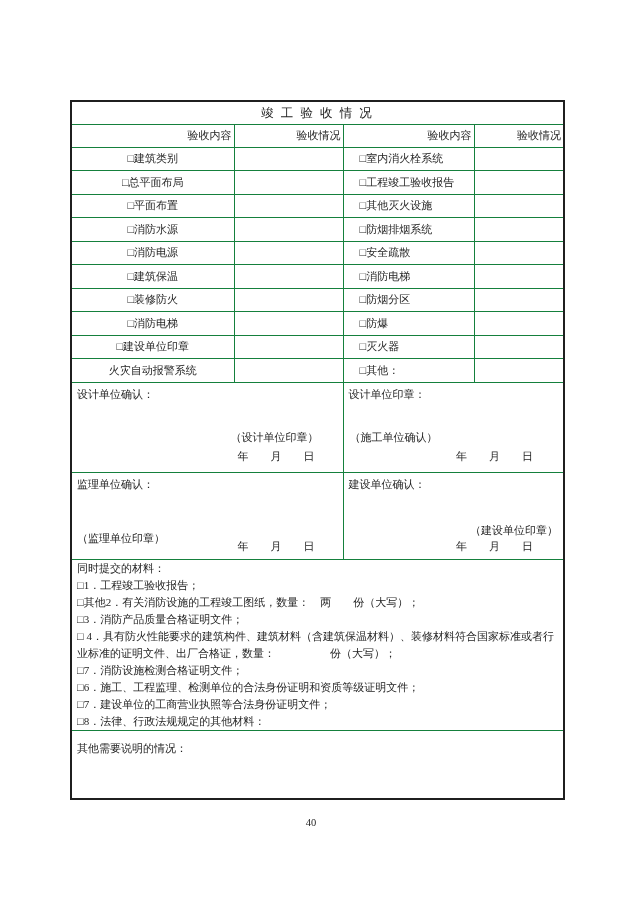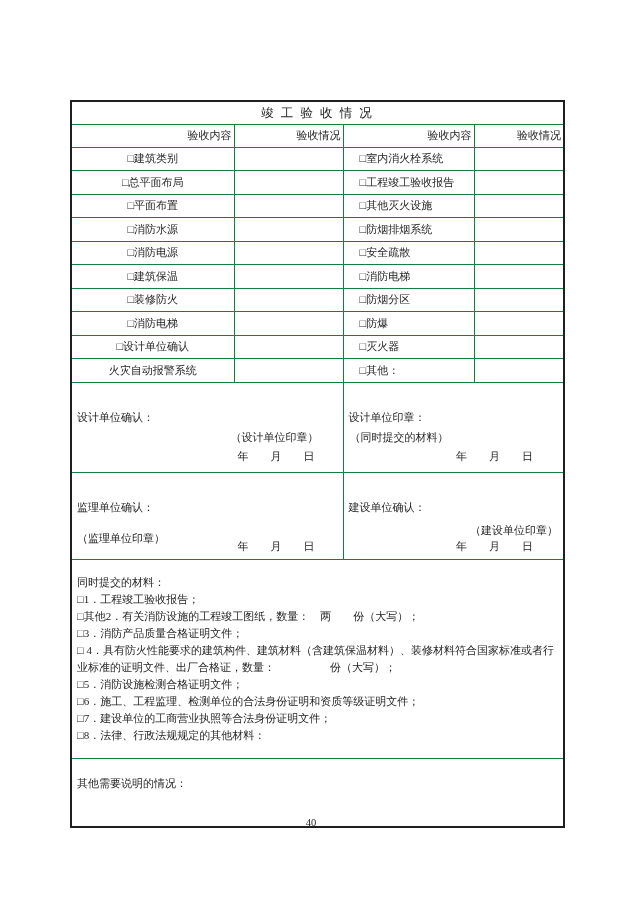--- a/index.html
+++ b/index.html
@@ -36,40 +36,40 @@
     padding-top: 1px;
   }
   td.head { text-align: right; }
   td.item-c { text-align: center; white-space: nowrap; }
   td.item-l { text-align: left; padding-left: 16px; white-space: nowrap; }
   td.fill { }
 
   td.sig { position: relative; vertical-align: top; }
   tr.r-sig1 { height: 90px; }
   tr.r-sig2 { height: 87px; }
-  .sig .lbl   { position: absolute; top: 4px; left: 5px; white-space: nowrap; margin-top: 23px; }
+  .sig .lbl   { position: absolute; top: 4px; left: 5px; white-space: nowrap; }
   .sig .stamp { position: absolute; white-space: nowrap; }
   .sig .date  { position: absolute; white-space: nowrap; }
 
   #sig-design .stamp       { right: 24px; bottom: 27px; }
   #sig-design .date        { right: 28px; bottom: 8px; }
   #sig-construction .stamp { left: 6px;   bottom: 27px; }
   #sig-construction .date  { right: 30px; bottom: 8px; }
   #sig-supervision .stamp  { left: 5px;   bottom: 13px; }
   #sig-supervision .date   { right: 28px; bottom: 5px; }
   #sig-builder .stamp      { right: 5px;  bottom: 21px; }
   #sig-builder .date       { right: 30px; bottom: 5px; }
 
   tr.r-materials { height: 171px; }
-  td.materials { vertical-align: top; padding: 14px 5px; line-height: 17px; }
+  td.materials { vertical-align: top; padding: 0 5px; line-height: 17px; }
   .mat-line { white-space: normal; }
   .cb { display: inline; }
 
   tr.r-notes { height: 69px; }
-  td.notes { vertical-align: top; padding: 17px 5px; }
+  td.notes { vertical-align: top; padding: 10px 5px; }
 
   .pageno {
     position: absolute; left: 0; top: 817px;
     width: 622px; text-align: center;
     font-size: 10.5px;
   }
 </style>
 </head>
 <body>
 
@@ -145,42 +145,42 @@
     </tr>
 
     <tr class="r-item">
       <td class="item-c"><span class="cb">□</span><span>消防电梯</span></td>
       <td class="fill"></td>
       <td class="item-l"><span class="cb">□</span><span>防爆</span></td>
       <td class="fill"></td>
     </tr>
 
     <tr class="r-item">
-      <td class="item-c"><span class="cb">□</span><span>设计单位确认</span></td>
+      <td class="item-c"><span class="cb">□</span><span>建设单位印章</span></td>
       <td class="fill"></td>
       <td class="item-l"><span class="cb">□</span><span>灭火器</span></td>
       <td class="fill"></td>
     </tr>
 
     <tr class="r-item">
       <td class="item-c"><span>火灾自动报警系统</span></td>
       <td class="fill"></td>
       <td class="item-l"><span class="cb">□</span><span>其他：</span></td>
       <td class="fill"></td>
     </tr>
 
     <tr class="r-sig1">
       <td class="sig" colspan="2" id="sig-design">
         <div class="lbl">设计单位确认：</div>
         <div class="stamp">（设计单位印章）</div>
         <div class="date">年　　月　　日</div>
       </td>
       <td class="sig" colspan="2" id="sig-construction">
         <div class="lbl">设计单位印章：</div>
-        <div class="stamp">（同时提交的材料）</div>
+        <div class="stamp">（施工单位确认）</div>
         <div class="date">年　　月　　日</div>
       </td>
     </tr>
 
     <tr class="r-sig2">
       <td class="sig" colspan="2" id="sig-supervision">
         <div class="lbl">监理单位确认：</div>
         <div class="stamp">（监理单位印章）</div>
         <div class="date">年　　月　　日</div>
       </td>
@@ -191,21 +191,21 @@
       </td>
     </tr>
 
     <tr class="r-materials">
       <td class="materials" colspan="4">
         <div class="mat-line">同时提交的材料：</div>
         <div class="mat-line"><span class="cb">□</span><span>1．工程竣工验收报告；</span></div>
         <div class="mat-line"><span class="cb">□</span><span>其他2．有关消防设施的工程竣工图纸，数量：　两　　份（大写）；</span></div>
         <div class="mat-line"><span class="cb">□</span><span>3．消防产品质量合格证明文件；</span></div>
         <div class="mat-line"><span class="cb">□</span><span> 4．具有防火性能要求的建筑构件、建筑材料（含建筑保温材料）、装修材料符合国家标准或者行业标准的证明文件、出厂合格证，数量：　　　　　份（大写）；</span></div>
-        <div class="mat-line"><span class="cb">□</span><span>5．消防设施检测合格证明文件；</span></div>
+        <div class="mat-line"><span class="cb">□</span><span>7．消防设施检测合格证明文件；</span></div>
         <div class="mat-line"><span class="cb">□</span><span>6．施工、工程监理、检测单位的合法身份证明和资质等级证明文件；</span></div>
         <div class="mat-line"><span class="cb">□</span><span>7．建设单位的工商营业执照等合法身份证明文件；</span></div>
         <div class="mat-line"><span class="cb">□</span><span>8．法律、行政法规规定的其他材料：</span></div>
       </td>
     </tr>
 
     <tr class="r-notes">
       <td class="notes" colspan="4">
         <div>其他需要说明的情况：</div>
       </td>

